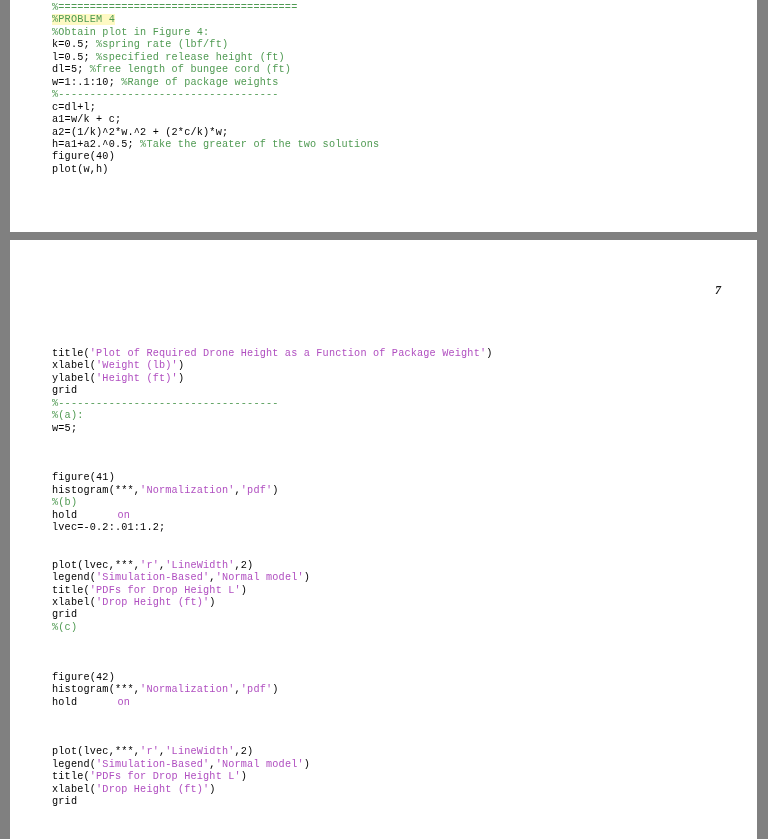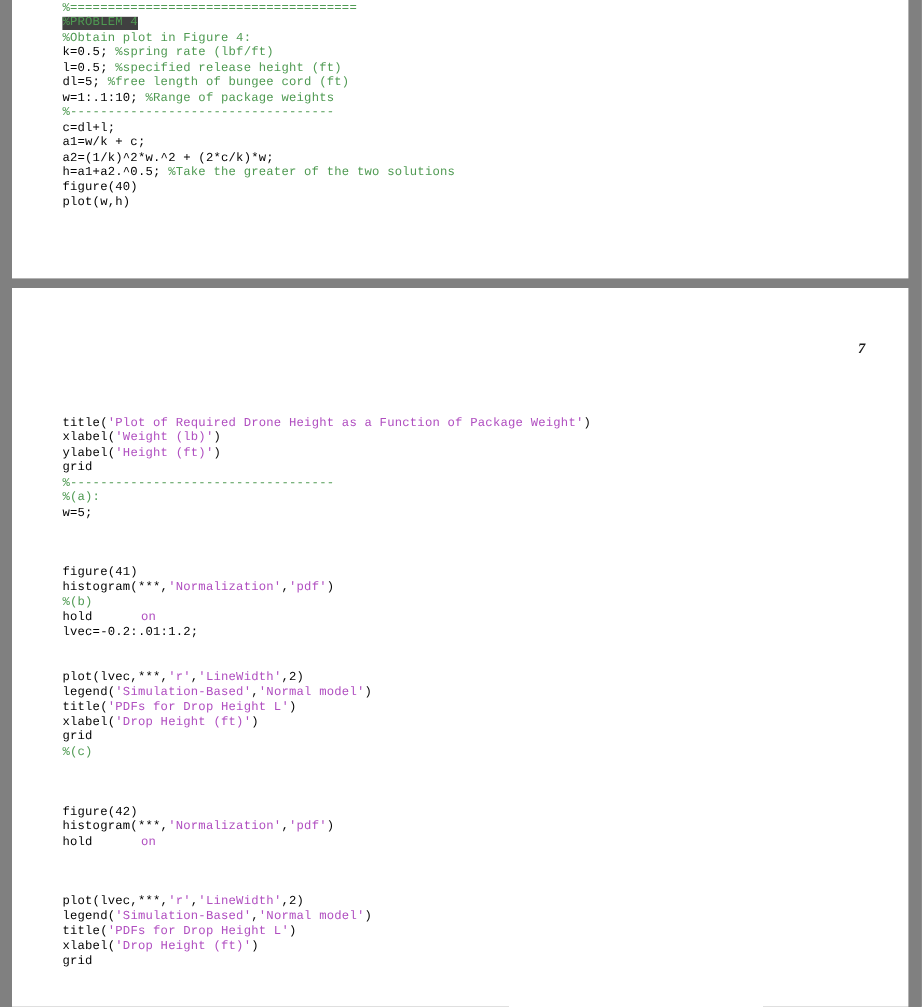--- a/index.html
+++ b/index.html
@@ -61,21 +61,21 @@
     color: #000000;
     letter-spacing: 0.18px;
   }
   #code-1 { left: 42px; top: 96px; }
   #code-2 { left: 42px; top: 108px; }
 
   .ln { display: block; min-height: 12.45px; }
   .cmt { color: #4f9a52; }
   .str { color: #b04ec0; }
   .kw  { color: #b04ec0; padding-left: 34px; }
-  .hl  { background: #404040; color: #4f9a52; }
+  .hl  { background: #fef9c3; color: #4f9a52; }
   .blank { display: block; height: 12.45px; }
 </style>
 </head>
 <body>
 
 <div id="viewer">
 
   <div class="page" id="page-1">
     <div class="page-body">
       <div class="code-block" id="code-1"><span class="ln"><span class="cmt">%======================================</span></span><span class="ln"><span class="hl">%PROBLEM 4</span></span><span class="ln"><span class="cmt">%Obtain plot in Figure 4:</span></span><span class="ln">k=0.5; <span class="cmt">%spring rate (lbf/ft)</span></span><span class="ln">l=0.5; <span class="cmt">%specified release height (ft)</span></span><span class="ln">dl=5; <span class="cmt">%free length of bungee cord (ft)</span></span><span class="ln">w=1:.1:10; <span class="cmt">%Range of package weights</span></span><span class="ln"><span class="cmt">%-----------------------------------</span></span><span class="ln">c=dl+l;</span><span class="ln">a1=w/k + c;</span><span class="ln">a2=(1/k)^2*w.^2 + (2*c/k)*w;</span><span class="ln">h=a1+a2.^0.5; <span class="cmt">%Take the greater of the two solutions</span></span><span class="ln">figure(40)</span><span class="ln">plot(w,h)</span></div>

